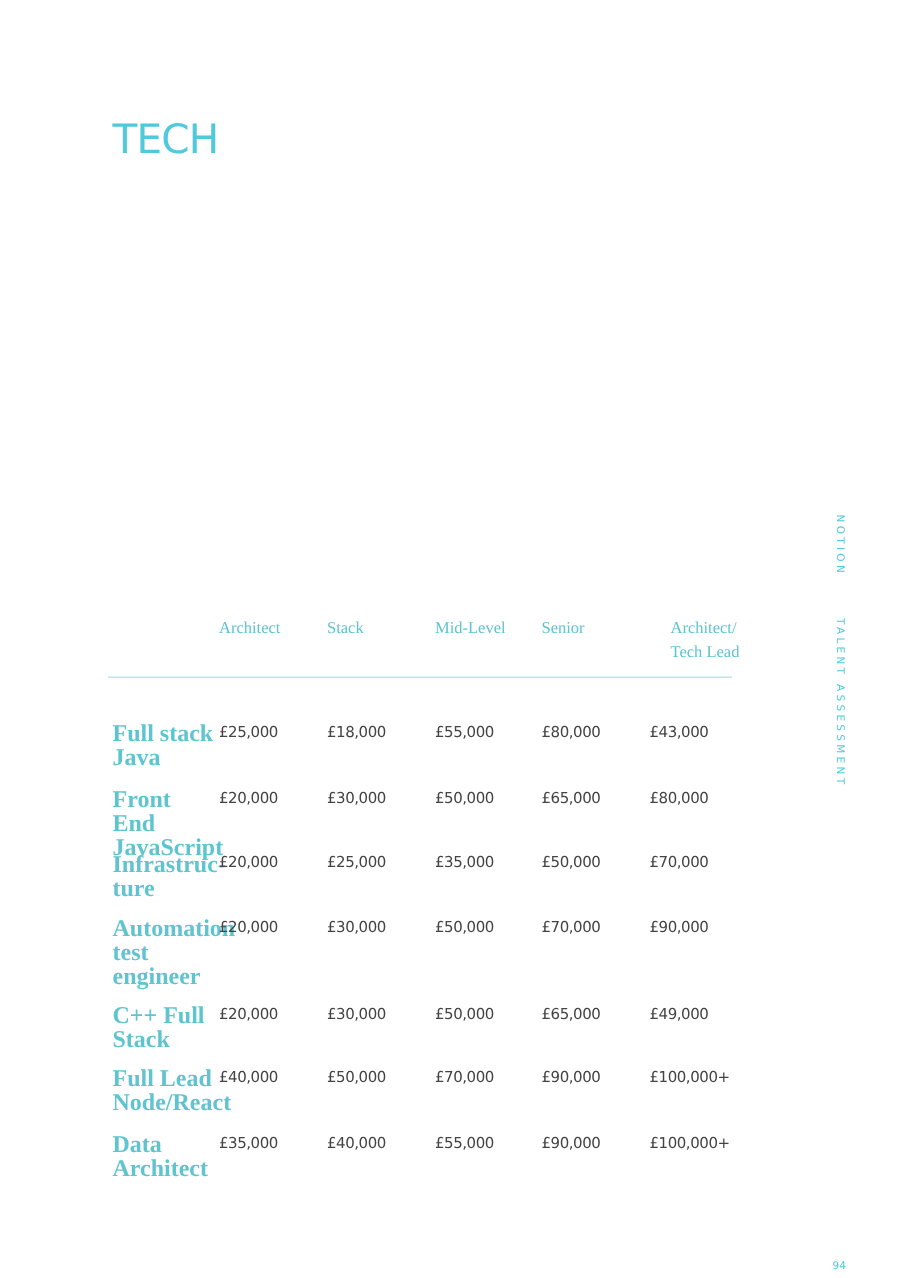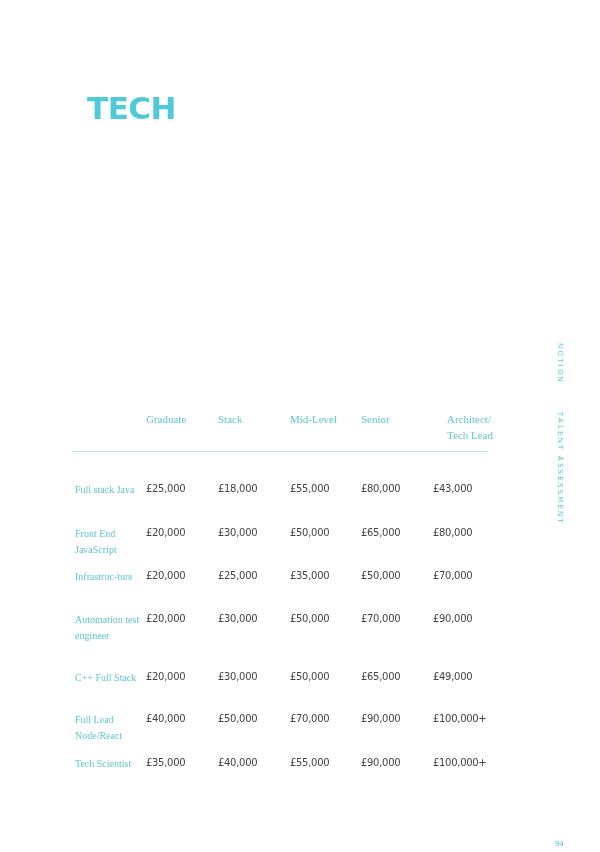--- a/index.html
+++ b/index.html
@@ -2,53 +2,53 @@
 <html><head>
   <meta charset="utf-8">
   <style>
     html, body { margin: 0; padding: 0; }
     body {
       width: 600px; height: 852px; background: #ffffff; position: relative; overflow: hidden;
       font-family: "Liberation Serif", serif;
     }
     .title {
       position: absolute; left: 75px; top: 78px;
-      font-family: "DejaVu Sans", sans-serif; font-weight: bold; font-size: 31px;
-      color: #4fc9dc; letter-spacing: -0.5px; margin: 12px;
+      font-family: "DejaVu Sans", sans-serif; font-weight: normal; font-size: 27px;
+      color: #4fc9dc; letter-spacing: -0.5px; margin: 0;
     }
     .side-label {
       position: absolute; left: 556px; writing-mode: vertical-rl;
       font-family: "DejaVu Sans", sans-serif; font-size: 7px; letter-spacing: 2.2px;
       color: #4fc9dc;
     }
     .side-label.notion { top: 343px; }
     .side-label.talent { top: 412px; }
     .hdr { position: absolute; top: 411px; font-size: 11px; color: #5ec4cf; line-height: 16px; }
     .rule { position: absolute; left: 72px; top: 451px; width: 416px; height: 1px; background: #bfe4e8; }
     .row { position: absolute; left: 0; width: 520px; }
-    .role { position: absolute; left: 75px; width: 70px; font-size: 10px; color: #5ec4cf; line-height: 16px; }
+    .role { position: absolute; left: 75px; width: 70px; font-size: 16px; color: #5ec4cf; line-height: 16px; font-weight: bold; }
     .cell {
       position: absolute; font-family: "DejaVu Sans", sans-serif; font-size: 10px;
       color: #444; letter-spacing: -0.3px; top: 1px;
     }
     .page-num {
       position: absolute; left: 555px; top: 840px;
       font-family: "DejaVu Sans", sans-serif; font-size: 7px; color: #4fc9dc;
     }
   </style>
 </head>
 <body>
 
 <h1 class="title">TECH</h1>
 
 <div class="side-label notion">NOTION</div>
 <div class="side-label talent">TALENT ASSESSMENT</div>
 
 <div>
-  <div class="hdr" style="left:146px">Graduate</div>
+  <div class="hdr" style="left:146px">Architect</div>
   <div class="hdr" style="left:218px">Stack</div>
   <div class="hdr" style="left:290px">Mid-Level</div>
   <div class="hdr" style="left:361px">Senior</div>
   <div class="hdr" style="left:447px; width:60px; white-space:pre-line">Architect/
 Tech Lead</div>
   <div class="rule"></div>
 
   <div id="rows">
       <div class="row" style="top: 482px;">
         <div class="role">Full stack Java</div>
@@ -92,21 +92,21 @@
       </div>
       <div class="row" style="top: 712px;">
         <div class="role">Full Lead Node/React</div>
         <div class="cell" style="left: 146px;">£40,000</div>
         <div class="cell" style="left: 218px;">£50,000</div>
         <div class="cell" style="left: 290px;">£70,000</div>
         <div class="cell" style="left: 361px;">£90,000</div>
         <div class="cell" style="left: 433px;">£100,000+</div>
       </div>
       <div class="row" style="top: 756px;">
-        <div class="role">Tech Scientist</div>
+        <div class="role">Data Architect</div>
         <div class="cell" style="left: 146px;">£35,000</div>
         <div class="cell" style="left: 218px;">£40,000</div>
         <div class="cell" style="left: 290px;">£55,000</div>
         <div class="cell" style="left: 361px;">£90,000</div>
         <div class="cell" style="left: 433px;">£100,000+</div>
       </div>
     </div>
 </div>
 
 <div class="page-num">94</div>

